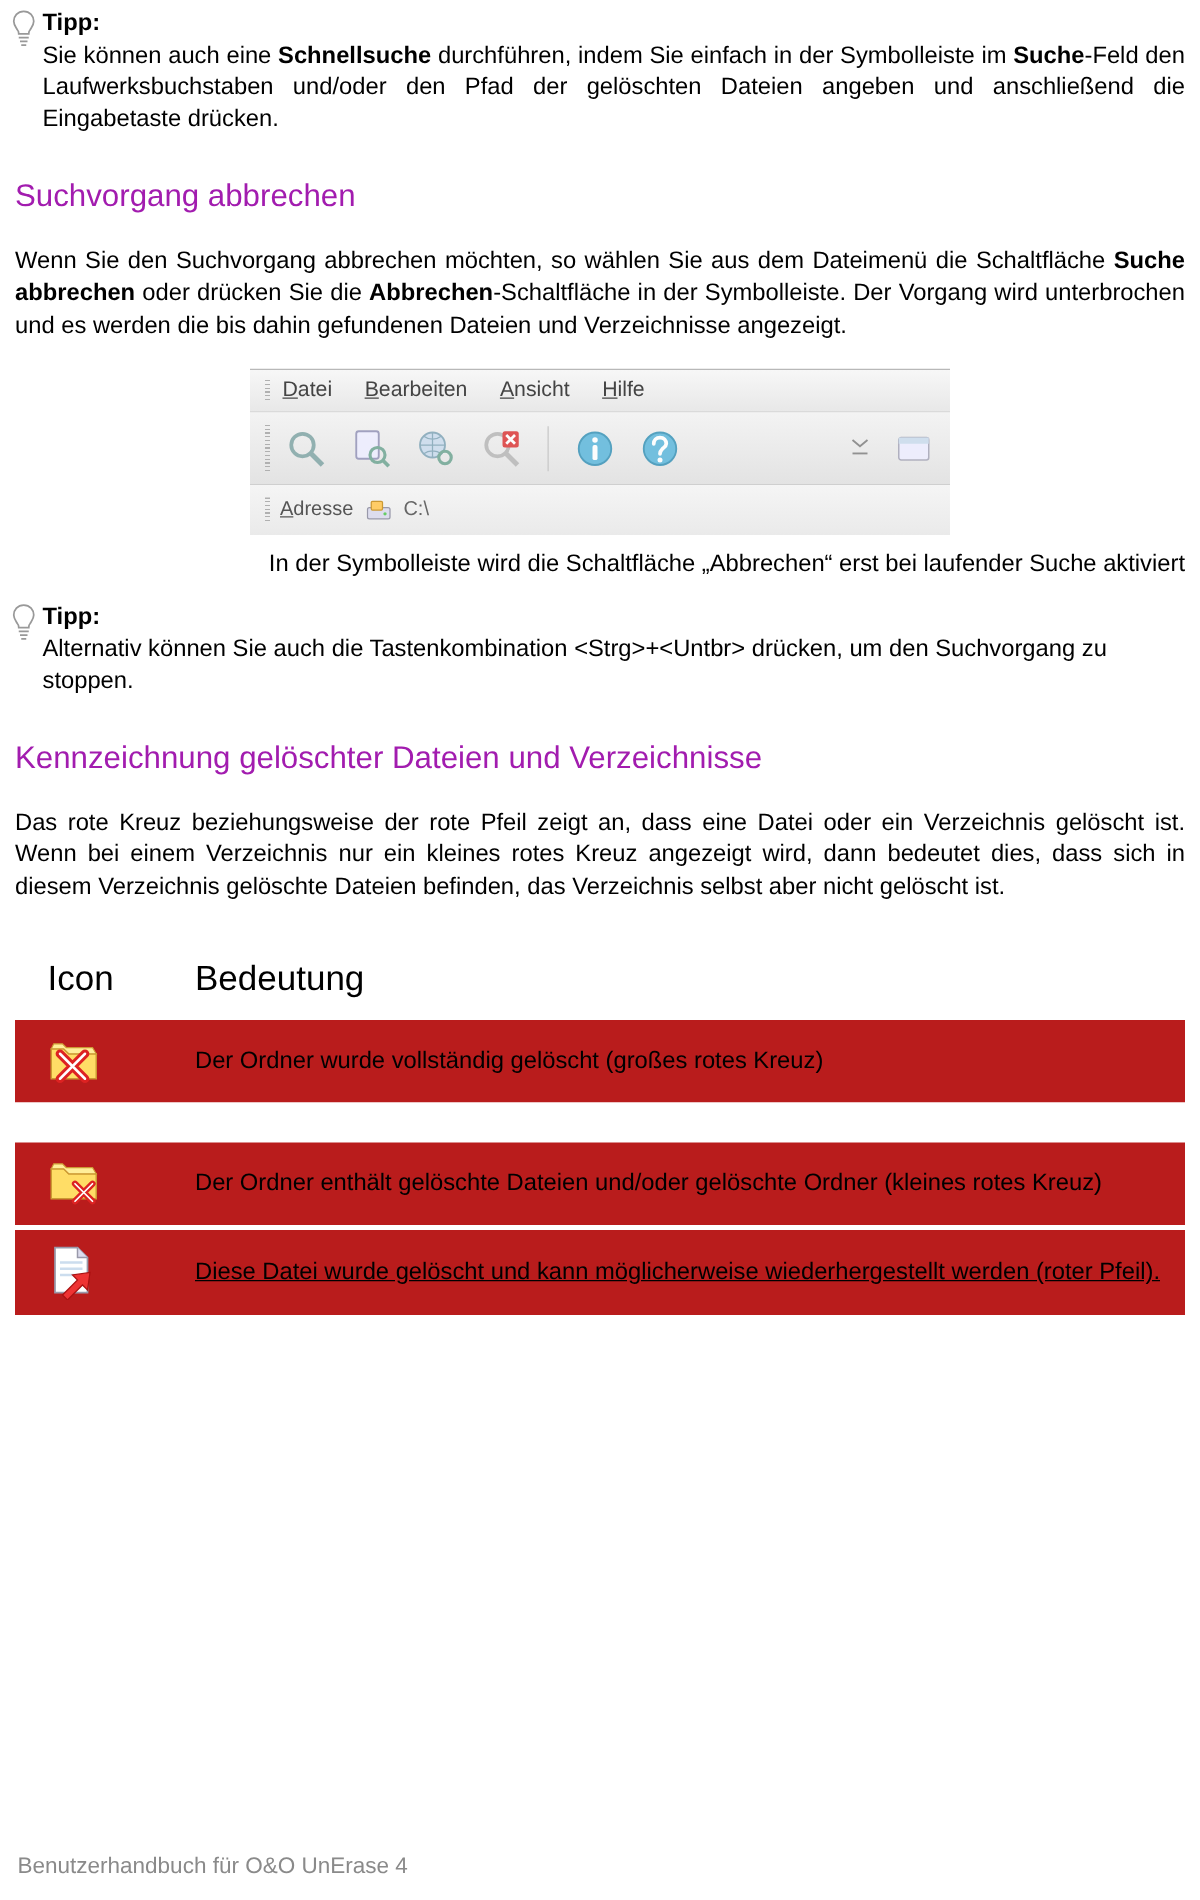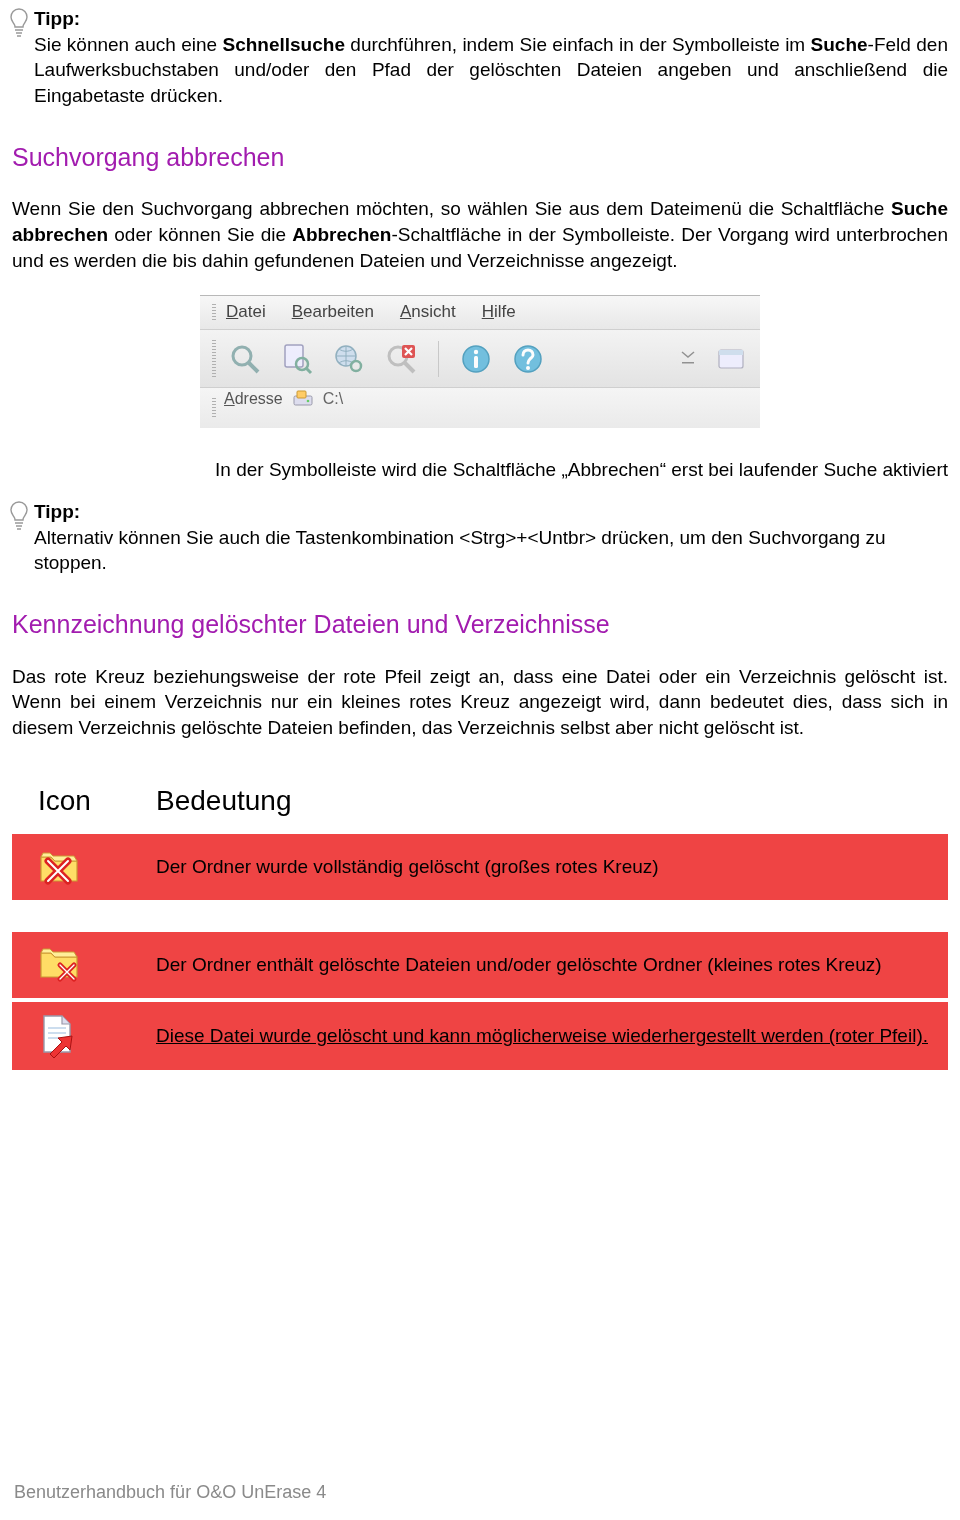--- a/index.html
+++ b/index.html
@@ -25,21 +25,21 @@
   .bulb-icon svg { width: 22px; height: 30px; }
   h2 {
     font-size: 25px;
     font-weight: 400;
     margin: 32px 0 22px 0;
     color: #a21caf;
   }
   .text-block { margin-bottom: 4px; }
   .figure-wrap {
     width: 560px;
-    margin: 22px auto 29px auto;
+    margin: 22px auto 11px auto;
     border-top: 1px solid #b8b8b8;
   }
   .menubar {
     height: 34px;
     background: linear-gradient(#f7f7f7,#e8e8e8);
     border-bottom: 1px solid #cfcfcf;
     display: flex; align-items: center;
     gap: 26px; padding-left: 26px;
     position: relative;
   }
@@ -70,21 +70,21 @@
   }
   .tb-btn {
     width: 42px; height: 42px;
     display: flex; align-items: center; justify-content: center;
     opacity: 0.9;
   }
   .sep { width: 1px; height: 36px; background: #c8c8c8; margin: 0 6px; }
   .addressbar {
     height: 40px;
     background: linear-gradient(#f5f5f5,#eaeaea);
-    display: flex; align-items: flex-start; gap: 10px;
+    display: flex; align-items: center; gap: 10px;
     padding-left: 24px;
     position: relative;
   }
   .addressbar::before {
     content: "";
     position: absolute; left: 12px; top: 10px; bottom: 10px;
     width: 4px;
     background: repeating-linear-gradient(#b0b0b0 0 1px, transparent 1px 3px);
   }
   .addressbar .lbl { font-size: 16px; color: #555; }
@@ -95,21 +95,21 @@
   .hdr-row {
     display: flex; background: #fff;
     padding: 14px 14px 14px 26px;
     font-size: 28px; font-weight: 400;
   }
   .hdr-row .c1 { width: 118px; }
   .hdr-row .c2 { flex: 1; }
   .row {
     display: flex; align-items: center;
     padding: 12px 14px 12px 26px;
-    background: #ef4444;
+    background: #b91c1c;
     min-height: 66px;
   }
   .row.gap { background: #fff; min-height: 32px; }
   .row .icon-cell { width: 118px; display:flex; align-items:center; }
   .row .text-cell { flex: 1; font-size: 19px; line-height: 1.35; }
   .footer {
     position: absolute;
     bottom: 16px; left: 0; right: 0;
     display: flex; justify-content: space-between;
     padding: 0 14px;
@@ -129,21 +129,21 @@
         </svg>
     </span>
     <p class="bold" style="display:inline">Tipp:</p>
     <p style="display:block; text-align:justify;">
       <span>Sie können auch eine </span><span class="bold">Schnellsuche</span><span> durchführen, indem Sie einfach in der Symbolleiste im </span><span class="bold">Suche</span><span>-Feld den Laufwerksbuchstaben und/oder den Pfad der gelöschten Dateien angeben und anschließend die Eingabetaste drücken.</span>
     </p>
   </div>
 
   <h2>Suchvorgang abbrechen</h2>
   <p class="text-block" style="text-align:justify;">
-    <span>Wenn Sie den Suchvorgang abbrechen möchten, so wählen Sie aus dem Dateimenü die Schaltfläche </span><span class="bold">Suche abbrechen</span><span> oder können Sie die </span><span class="bold">Abbrechen</span><span>-Schaltfläche in der Symbolleiste. Der Vorgang wird unterbrochen und es werden die bis dahin gefundenen Dateien und Verzeichnisse angezeigt.</span>
+    <span>Wenn Sie den Suchvorgang abbrechen möchten, so wählen Sie aus dem Dateimenü die Schaltfläche </span><span class="bold">Suche abbrechen</span><span> oder drücken Sie die </span><span class="bold">Abbrechen</span><span>-Schaltfläche in der Symbolleiste. Der Vorgang wird unterbrochen und es werden die bis dahin gefundenen Dateien und Verzeichnisse angezeigt.</span>
   </p>
 
   <div class="figure-wrap">
     <div class="menubar">
       <span><u>D</u><span></span>atei</span>
       <span><u>B</u>earbeiten</span>
       <span><u>A</u>nsicht</span>
       <span><u>H</u>ilfe</span>
     </div>
     <div class="toolbar">

